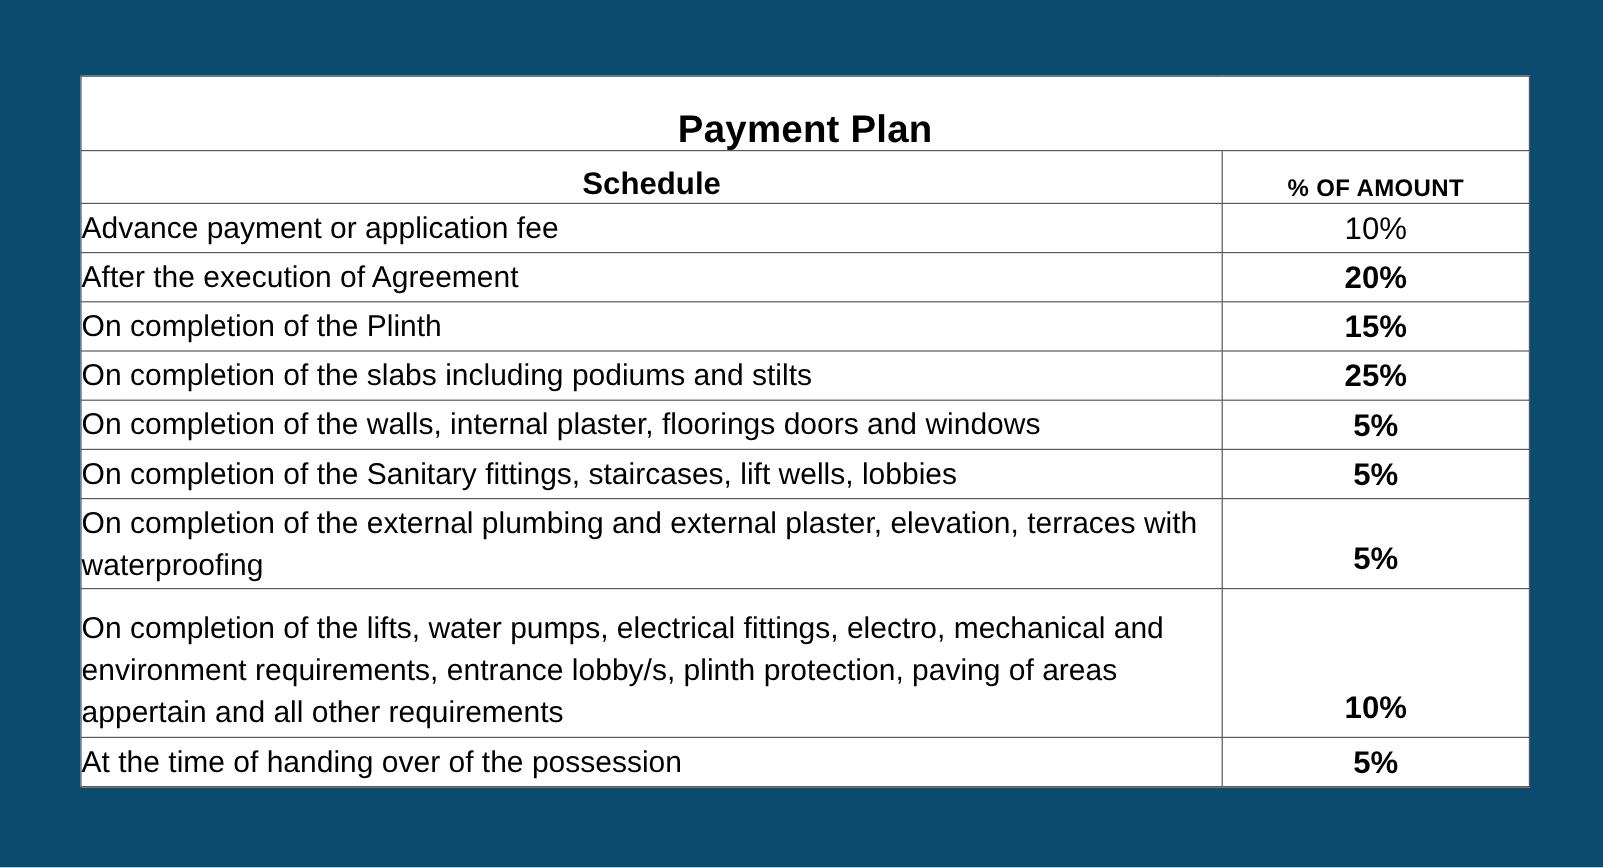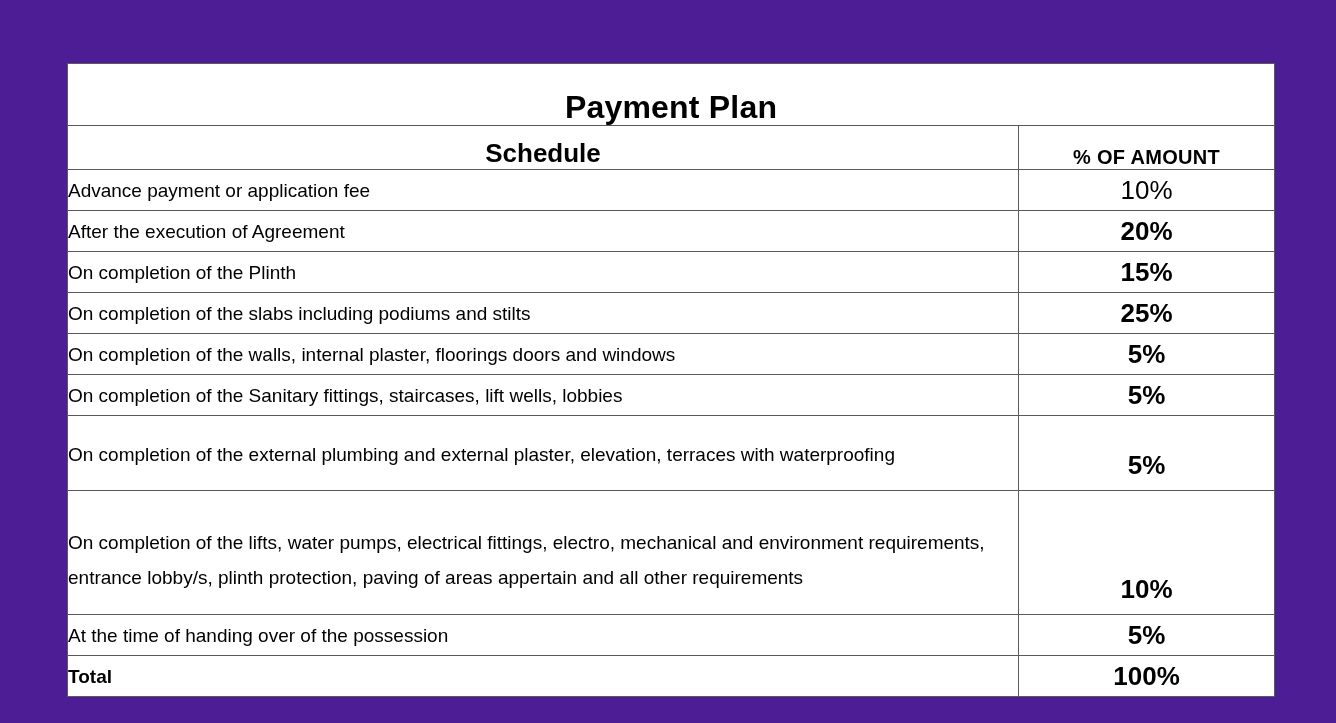--- a/index.html
+++ b/index.html
@@ -13,21 +13,21 @@
     height: 723px;
     font-family: "Liberation Sans", sans-serif;
     color: #000000;
     overflow: hidden;
   }
 
   #page {
     position: relative;
     width: 1336px;
     height: 723px;
-    background: #4c1d95;
+    background: #0c4a6e;
   }
 
   
   .payment-table-wrap {
     position: absolute;
     left: 67px;
     top: 63px;
     width: 1207px;
   }
 
@@ -71,21 +71,21 @@
     font-weight: bold;
     line-height: 1.15;
   }
   .head-cell.amount-head {
     font-size: 20px;
     letter-spacing: 0.3px;
   }
 
   
   .sched-cell {
-    font-size: 19px;
+    font-size: 25px;
     line-height: 35px;
     text-align: left;
     padding: 0 10px 0 13px;
     vertical-align: middle;
     font-weight: normal;
   }
   .amt-cell {
     font-size: 26px;
     line-height: 35px;
     text-align: center;
@@ -170,22 +170,18 @@
         <tr class="lines-3">
           <td class="sched-cell">On completion of the lifts, water pumps, electrical fittings, electro, mechanical and environment requirements, entrance lobby/s, plinth protection, paving of areas appertain and all other requirements</td>
           <td class="amt-cell">10%</td>
         </tr>
 
         <tr class="lines-1">
           <td class="sched-cell">At the time of handing over of the possession</td>
           <td class="amt-cell">5%</td>
         </tr>
 
-        <tr class="lines-1 total-row">
-          <td class="sched-cell">Total</td>
-          <td class="amt-cell">100%</td>
-        </tr>
 
       </tbody>
     </table>
   </div>
 
 </div>
 
 </body></html>

